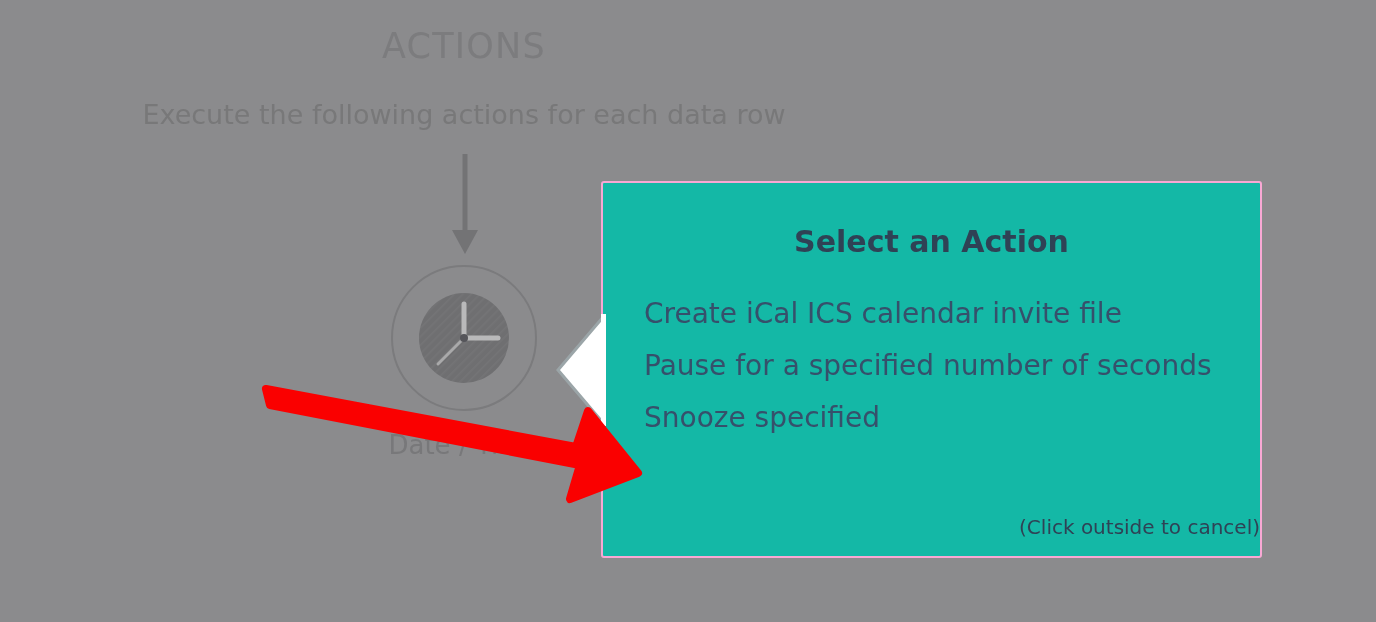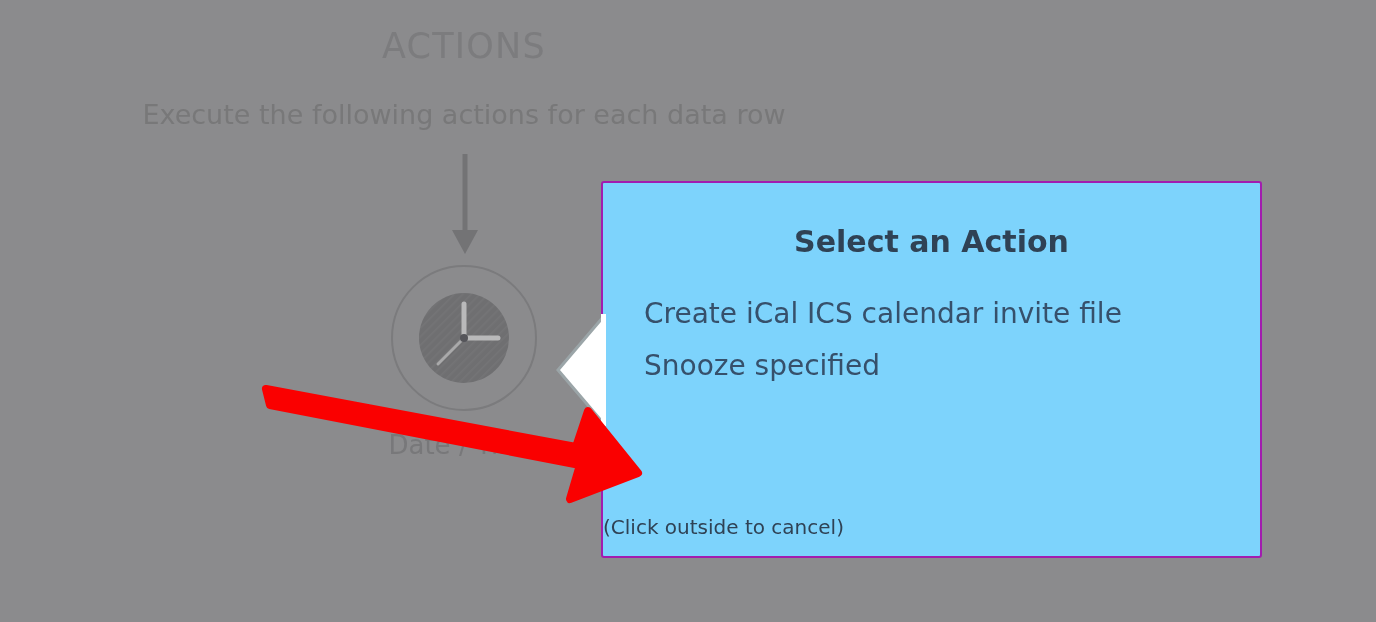--- a/index.html
+++ b/index.html
@@ -80,22 +80,22 @@
     white-space: nowrap;
   }
 
   
   .dialog {
     position: absolute;
     left: 601px;
     top: 181px;
     width: 661px;
     height: 377px;
-    background: #7dd3fc;
-    border: 2px solid #a21caf;
+    background: #14b8a6;
+    border: 2px solid #f9a8d4;
     border-radius: 3px;
     box-sizing: border-box;
     z-index: 5;
   }
 
   
   .dialog-pointer {
     position: absolute;
     left: 556px;
     top: 314px;
@@ -132,21 +132,21 @@
     height: 52px;
     white-space: nowrap;
     cursor: pointer;
   }
 
   .dialog-hint {
     position: absolute;
     left: 0;
     bottom: 15px;
     width: 100%;
-    text-align: left;
+    text-align: right;
     font-size: 20px;
     color: #2f4255;
     line-height: 28px;
     white-space: nowrap;
   }
 
   
   .annotation-arrow {
     position: absolute;
     left: 258px;
@@ -202,20 +202,21 @@
       <rect x="45" y="0" width="8" height="112" fill="#ffffff"></rect>
     </svg>
   </div>
 
   <div class="dialog">
 
     <div class="dialog-title">Select an Action</div>
 
     <div class="dialog-options">
       <div class="option-item">Create iCal ICS calendar invite file</div>
+      <div class="option-item">Pause for a specified number of seconds</div>
       <div class="option-item">Snooze specified</div>
     </div>
 
     <div class="dialog-hint">(Click outside to cancel)</div>
   </div>
 
   <div class="annotation-arrow">
     <svg width="390" height="130" viewBox="0 0 390 130" xmlns="http://www.w3.org/2000/svg">
       <polygon points="8,14 318,72 330,36 380,98 312,124 322,90 12,30" fill="#fa0000" stroke="#fa0000" stroke-width="8" stroke-linejoin="round"></polygon>
     </svg>

